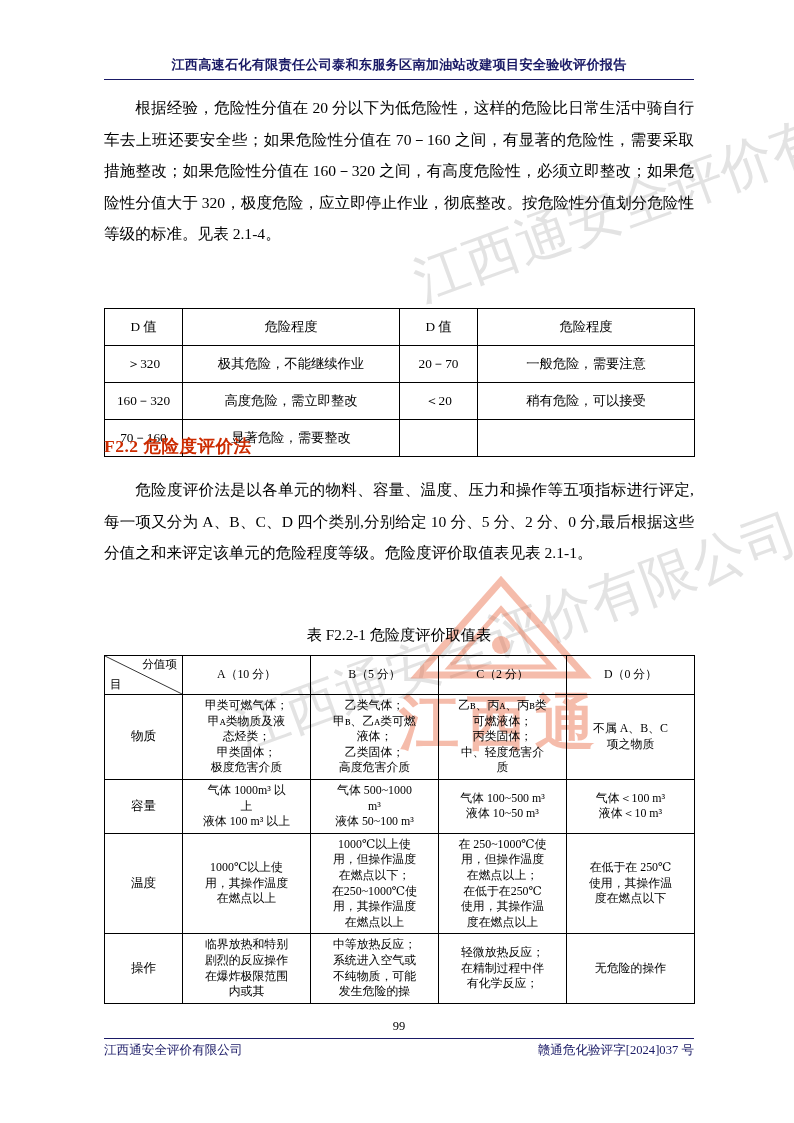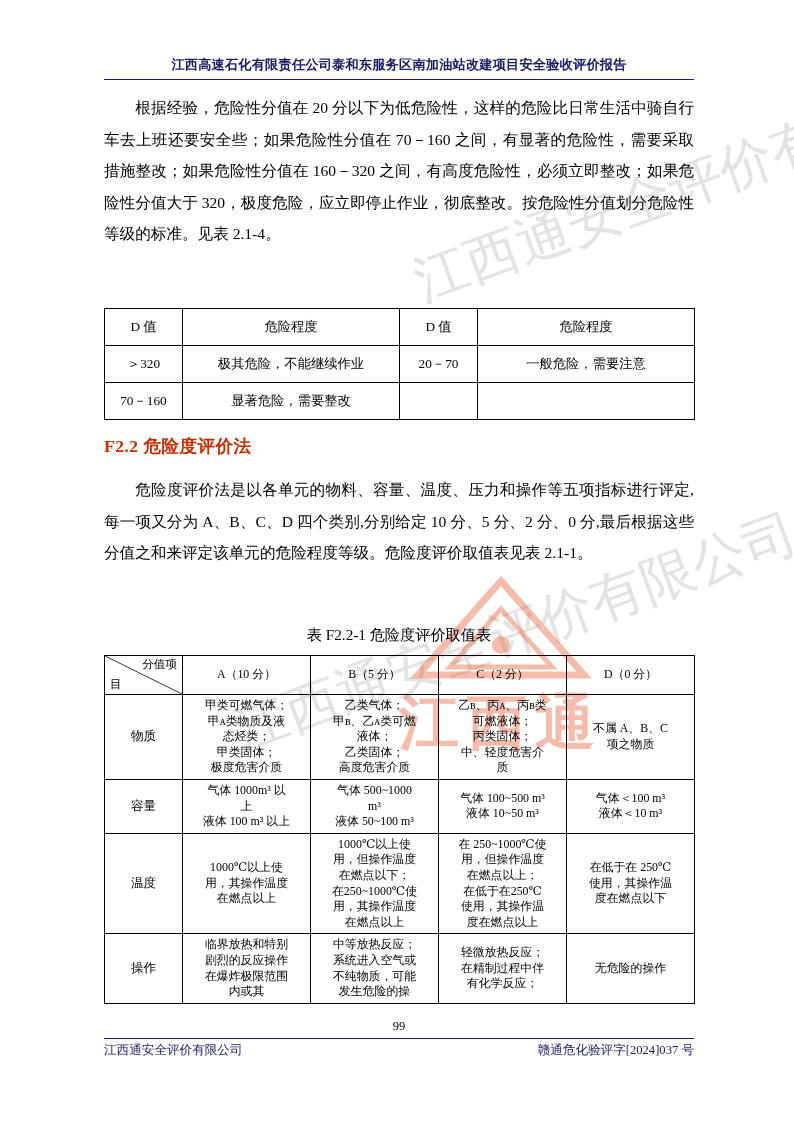--- a/index.html
+++ b/index.html
@@ -249,20 +249,26 @@
           <td>D 值</td>
           <td>危险程度</td>
           <td>D 值</td>
           <td>危险程度</td>
         </tr>
         <tr>
           <td>＞320</td>
           <td>极其危险，不能继续作业</td>
           <td>20－70</td>
           <td>一般危险，需要注意</td>
+        </tr>
+        <tr>
+          <td>160－320</td>
+          <td>高度危险，需立即整改</td>
+          <td>＜20</td>
+          <td>稍有危险，可以接受</td>
         </tr>
         <tr>
           <td>70－160</td>
           <td>显著危险，需要整改</td>
           <td></td>
           <td></td>
         </tr>
       </tbody>
     </table>
 

